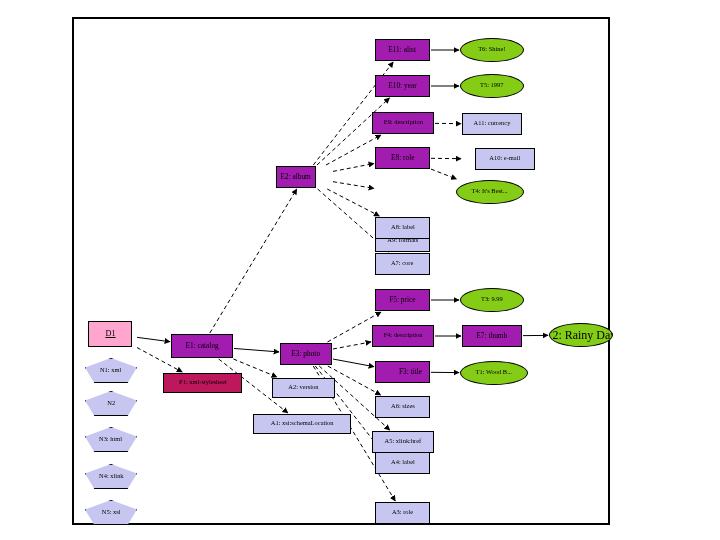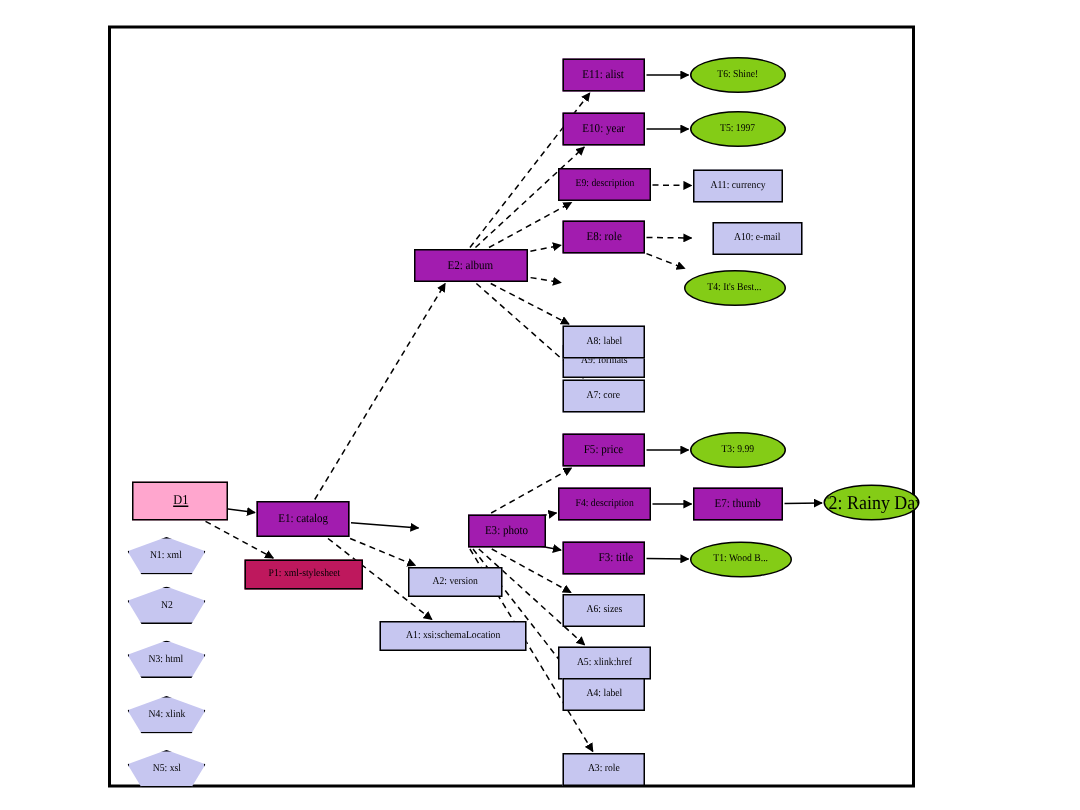--- a/index.html
+++ b/index.html
@@ -116,30 +116,30 @@
         <line x1="319.22727272727275" y1="366" x2="389.77272727272725" y2="430" stroke="#000000" stroke-width="1" stroke-dasharray="4,3" marker-end="url(#arrow)"></line>
         <line x1="315.33870967741933" y1="366" x2="393.16129032258067" y2="466" stroke="#000000" stroke-width="1" stroke-dasharray="4,3" marker-end="url(#arrow)"></line>
         <line x1="313.2830188679245" y1="366" x2="395.2169811320755" y2="501" stroke="#000000" stroke-width="1" stroke-dasharray="4,3" marker-end="url(#arrow)"></line>
         <line x1="431" y1="300" x2="459" y2="300" stroke="#000000" stroke-width="1" marker-end="url(#arrow)"></line>
         <line x1="435" y1="336" x2="461" y2="336" stroke="#000000" stroke-width="1" marker-end="url(#arrow)"></line>
         <line x1="431" y1="372.3114754098361" x2="459" y2="372.6174863387978" stroke="#000000" stroke-width="1" marker-end="url(#arrow)"></line>
         <line x1="523" y1="335.65168539325845" x2="548" y2="335.3707865168539" stroke="#000000" stroke-width="1" marker-end="url(#arrow)"></line>
       </g>
   </svg>
   <div id="node-layer">
-      <div class="node node-box n-doc" style="left: 88px; top: 321px; width: 64px; height: 26px; font-size: 9px; text-decoration: underline;">
+      <div class="node node-box n-doc" style="left: 88px; top: 321px; width: 44px; height: 26px; font-size: 9px; text-decoration: underline;">
         <span class="lbl">D1</span>
       </div>
       <div class="node node-box n-element" style="left: 171px; top: 334px; width: 62px; height: 24px; font-size: 8px;">
         <span class="lbl">E1: catalog</span>
       </div>
-      <div class="node node-box n-element" style="left: 276px; top: 166px; width: 76px; height: 22px; font-size: 8px;">
+      <div class="node node-box n-element" style="left: 276px; top: 166px; width: 40px; height: 22px; font-size: 8px;">
         <span class="lbl">E2: album</span>
       </div>
-      <div class="node node-box n-element" style="left: 280px; top: 343px; width: 52px; height: 22px; font-size: 8px; margin-left: 32px;">
+      <div class="node node-box n-element" style="left: 280px; top: 343px; width: 52px; height: 22px; font-size: 8px;">
         <span class="lbl">E3: photo</span>
       </div>
       <div class="node node-box n-pi" style="left: 163px; top: 373px; width: 79px; height: 20px; font-size: 7px;">
         <span class="lbl">P1: xml-stylesheet</span>
       </div>
       <div class="node node-box n-attr" style="left: 272px; top: 378px; width: 63px; height: 20px; font-size: 7px;">
         <span class="lbl">A2: version</span>
       </div>
       <div class="node node-box n-attr" style="left: 253px; top: 414px; width: 98px; height: 20px; font-size: 7px;">
         <span class="lbl">A1: xsi:schemaLocation</span>

